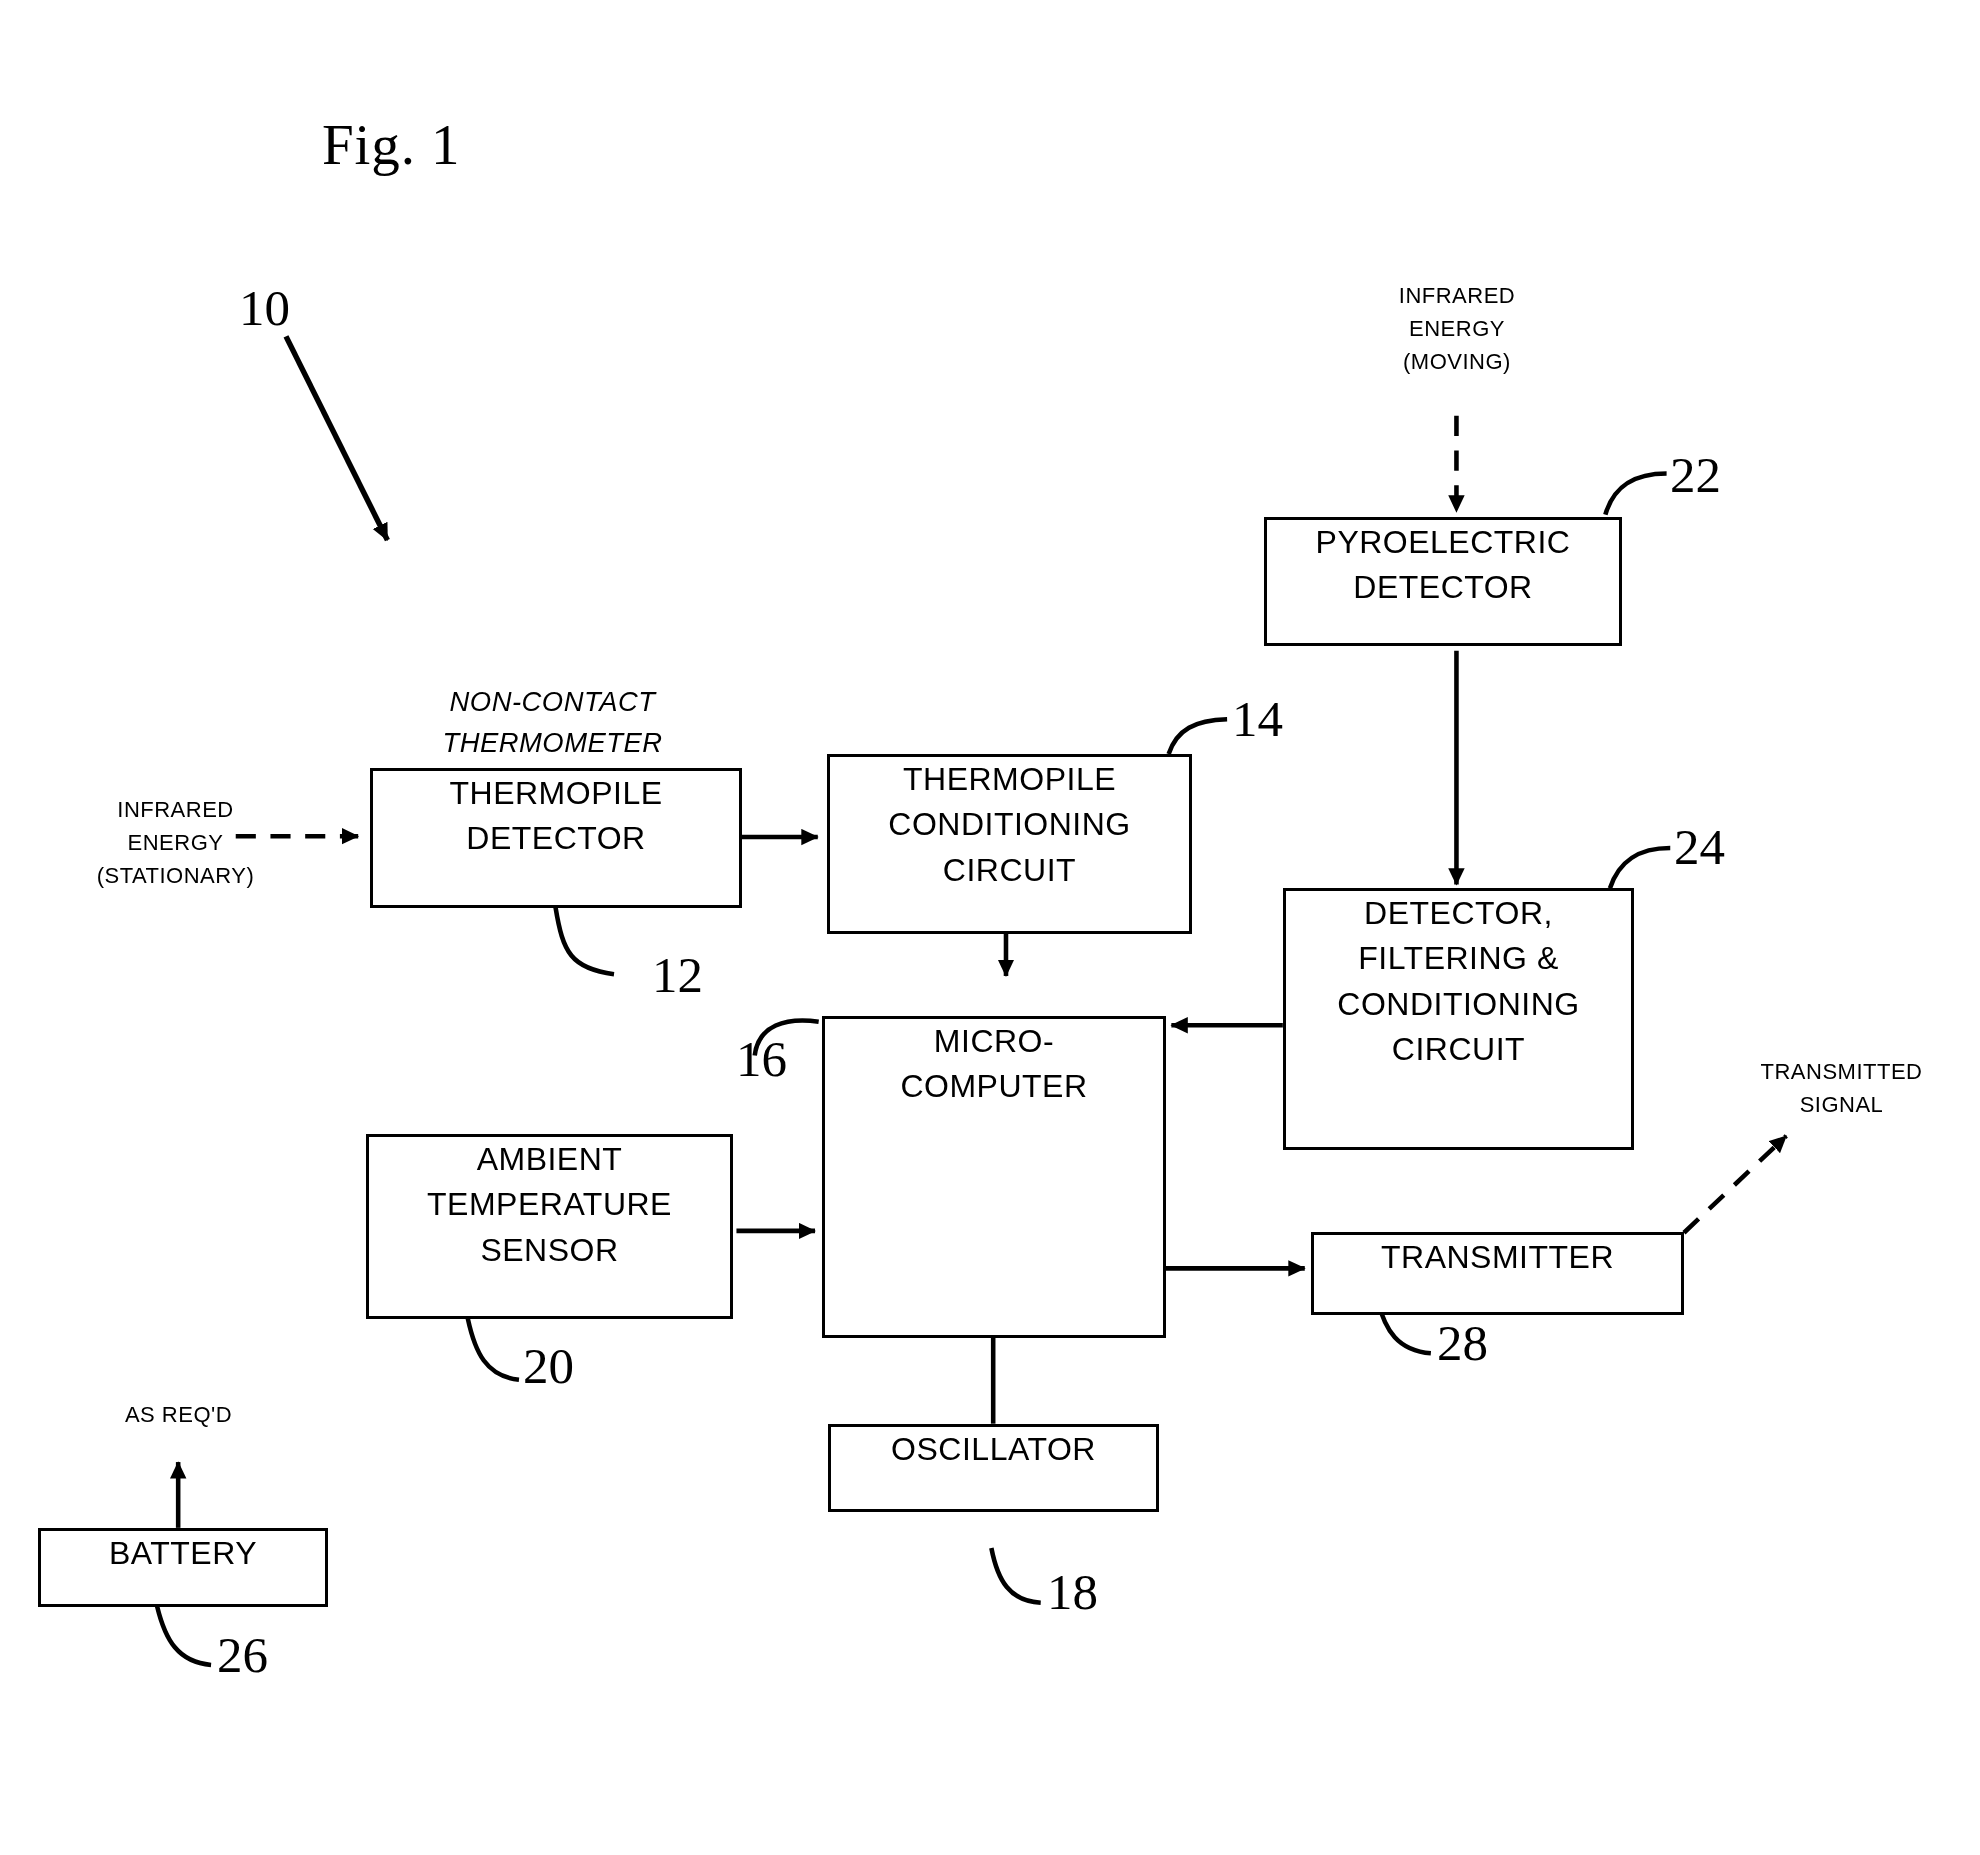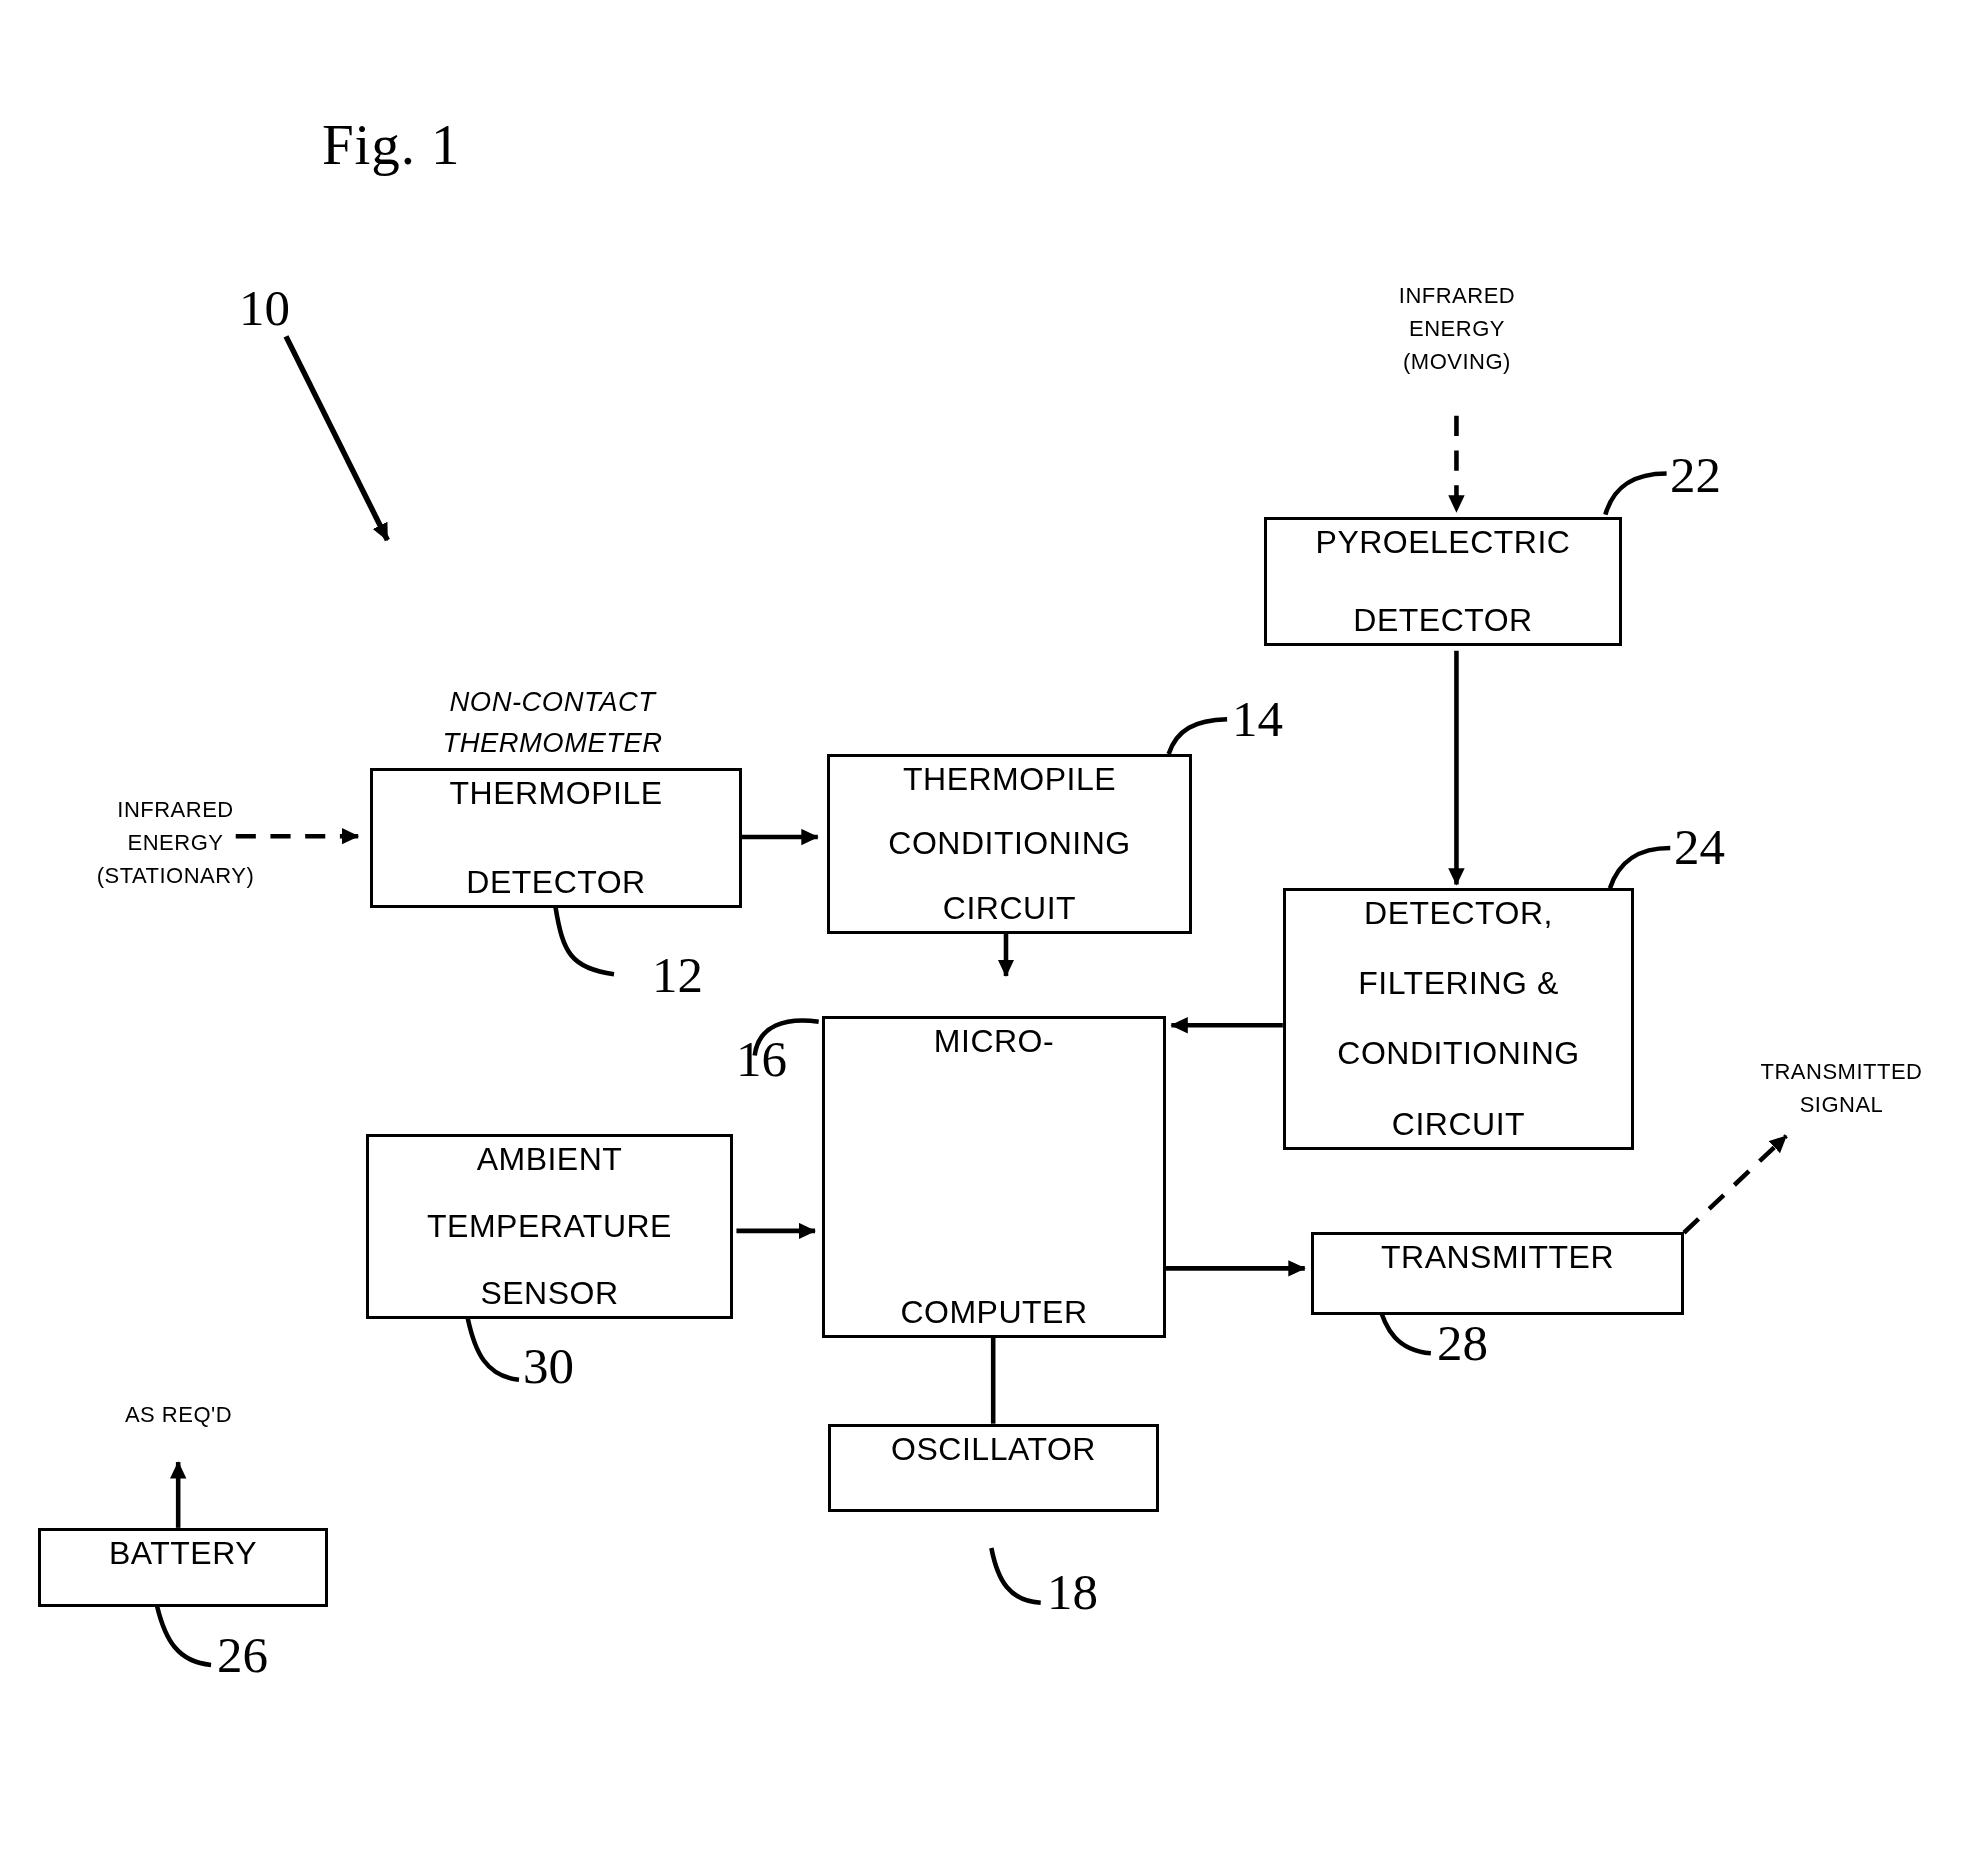--- a/index.html
+++ b/index.html
@@ -47,21 +47,21 @@
     white-space: nowrap;
   }
   .box {
     position: absolute;
     box-sizing: border-box;
     border: 3.7px solid #000000;
     background: #ffffff;
     display: flex;
     flex-direction: column;
     align-items: center;
-    justify-content: space-between;
+    justify-content: flex-start;
     text-align: center;
   }
   .box .line {
     display: block;
     font-family: "Liberation Sans", sans-serif;
     font-size: 32px;
     letter-spacing: 0.5px;
     line-height: 1.42;
     white-space: nowrap;
   }
@@ -224,21 +224,21 @@
   <div class="box" style="left:828px; top:1424px; width:331px; height:88px;">
     <span class="line">OSCILLATOR</span>
   </div>
   <div class="ref-num" style="left:1047px; top:1567px;">18</div>
 
   <div class="box" style="left:366px; top:1134px; width:367px; height:185px;">
     <span class="line">AMBIENT</span>
     <span class="line">TEMPERATURE</span>
     <span class="line">SENSOR</span>
   </div>
-  <div class="ref-num" style="left:523px; top:1341px;">30</div>
+  <div class="ref-num" style="left:523px; top:1341px;">20</div>
 
   <div class="box" style="left:1264px; top:517px; width:358px; height:129px;">
     <span class="line">PYROELECTRIC</span>
     <span class="line">DETECTOR</span>
   </div>
   <div class="ref-num" style="left:1670px; top:450px;">22</div>
 
   <div class="box" style="left:1283px; top:888px; width:351px; height:262px;">
     <span class="line">DETECTOR,</span>
     <span class="line">FILTERING &amp;</span>

